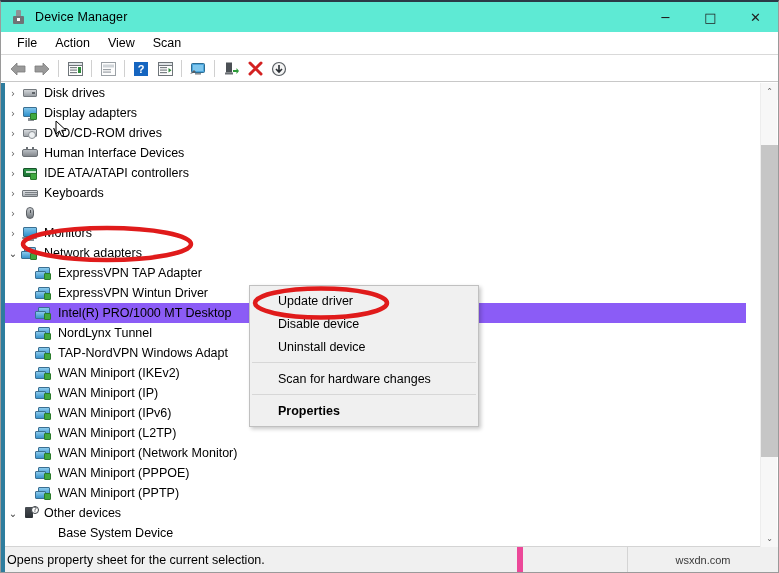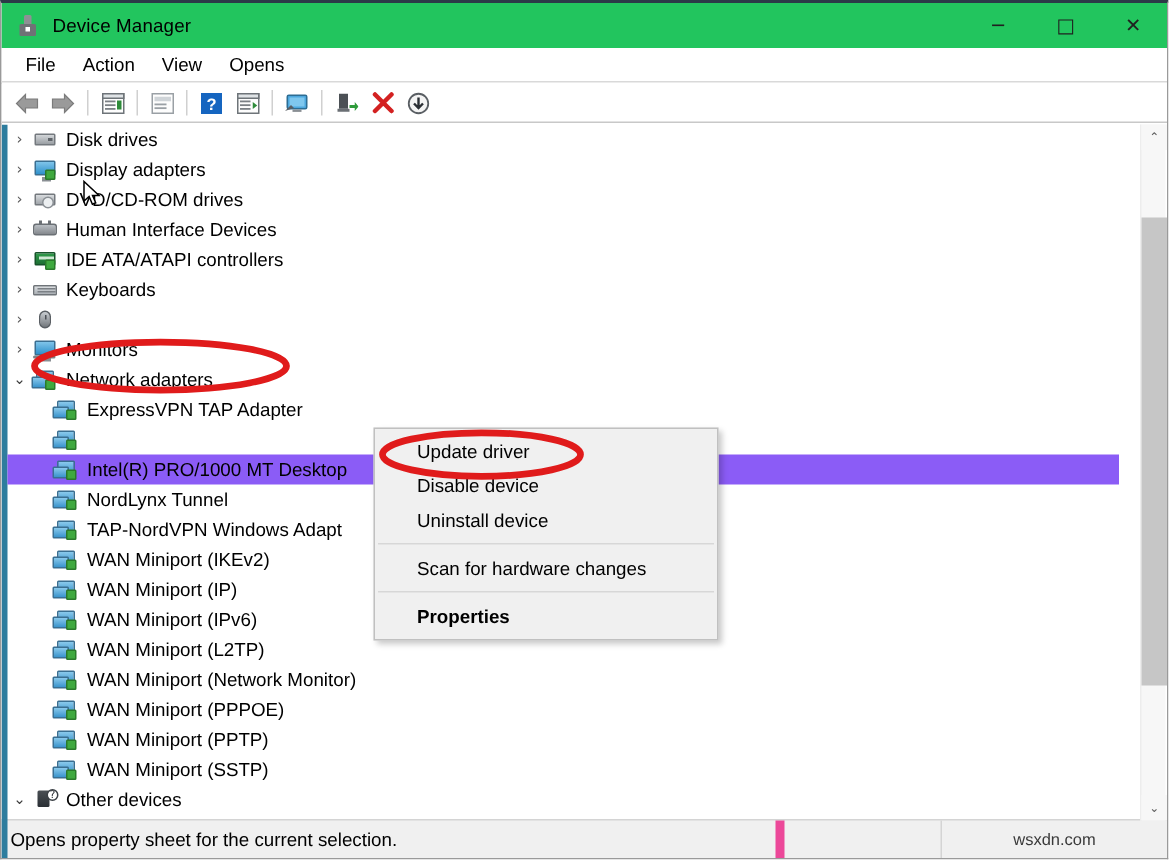--- a/index.html
+++ b/index.html
@@ -15,21 +15,21 @@
     background: #ffffff;
     border: 1px solid #9a9a9a;
     border-top: 2px solid #2b3a47;
     overflow: hidden;
   }
 
   
   .titlebar {
     position: absolute; left: 0; top: 0;
     width: 100%; height: 30px;
-    background: #22c55e;
+    background: #5eead4;
     display: flex; align-items: center;
   }
   .title-icon {
     margin-left: 9px; margin-right: 8px;
     width: 17px; height: 17px;
     position: relative;
   }
   .title-icon .dm-body {
     position: absolute; left: 3px; top: 7px;
     width: 11px; height: 8px;
@@ -283,21 +283,21 @@
       <div class="wc">─</div>
       <div class="wc">□</div>
       <div class="wc close">✕</div>
     </div>
   </div>
 
   <div class="menubar">
     <div class="menu-item">File</div>
     <div class="menu-item">Action</div>
     <div class="menu-item">View</div>
-    <div class="menu-item">Opens</div>
+    <div class="menu-item">Scan</div>
   </div>
 
   <div class="toolbar">
     <div class="tb">
       <svg width="18" height="14" viewBox="0 0 18 14">
           <path d="M8 1 L2 7 L8 13 L8 10 L16 10 L16 4 L8 4 Z" fill="#9a9a9a" stroke="#7b7b7b" stroke-width="0.8"></path>
         </svg>
     </div>
     <div class="tb">
       <svg width="18" height="14" viewBox="0 0 18 14">
@@ -450,20 +450,21 @@
           </span>
           <span class="lbl">ExpressVPN TAP Adapter</span>
         </div>
         <div class="row ind1">
           <span class="chev"></span>
           <span class="ico">
             <span class="i-net"></span>
             <span class="i-netb"></span>
             <span class="i-green"></span>
           </span>
+          <span class="lbl">ExpressVPN Wintun Driver</span>
         </div>
         <div class="row sel ind1">
           <span class="chev"></span>
           <span class="ico">
             <span class="i-net"></span>
             <span class="i-netb"></span>
             <span class="i-green"></span>
           </span>
           <span class="lbl">Intel(R) PRO/1000 MT Desktop</span>
         </div>
@@ -540,29 +541,20 @@
           <span class="lbl">WAN Miniport (PPPOE)</span>
         </div>
         <div class="row ind1">
           <span class="chev"></span>
           <span class="ico">
             <span class="i-net"></span>
             <span class="i-netb"></span>
             <span class="i-green"></span>
           </span>
           <span class="lbl">WAN Miniport (PPTP)</span>
-        </div>
-        <div class="row ind1">
-          <span class="chev"></span>
-          <span class="ico">
-            <span class="i-net"></span>
-            <span class="i-netb"></span>
-            <span class="i-green"></span>
-          </span>
-          <span class="lbl">WAN Miniport (SSTP)</span>
         </div>
         <div class="row">
           <span class="chev open">⌄</span>
           <span class="ico">
             <span class="i-other"></span>
             <span class="i-otherq">?</span>
           </span>
           <span class="lbl">Other devices</span>
         </div>
         <div class="row ind1">

